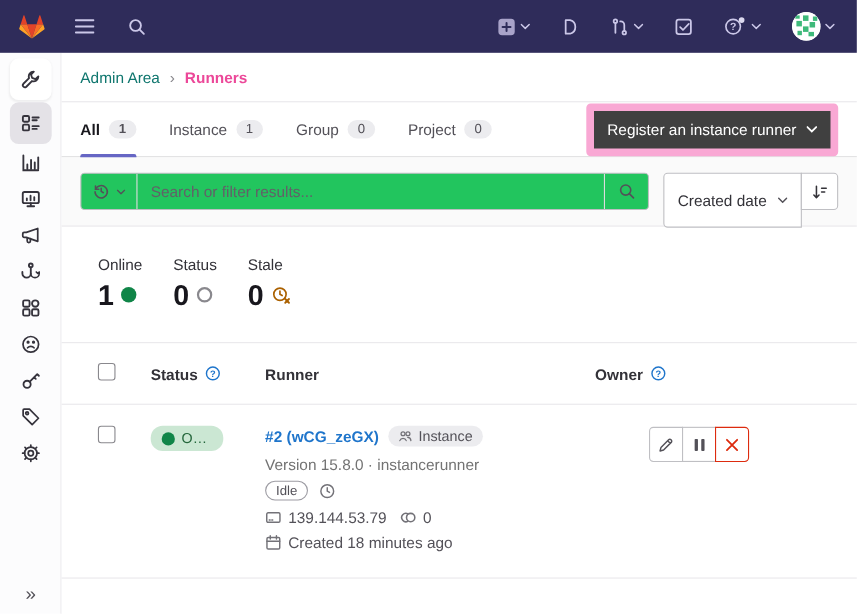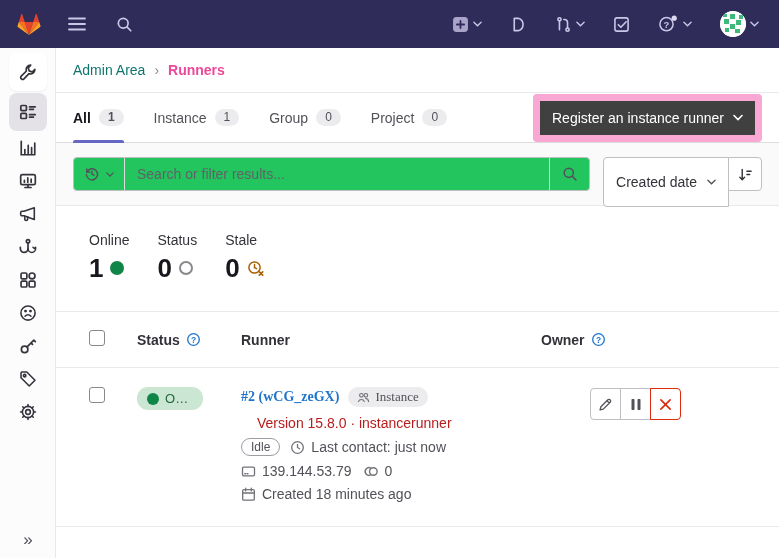--- a/index.html
+++ b/index.html
@@ -67,25 +67,25 @@
            font-size:14px; font-weight:bold; color:#333238; }
   .th { display:flex; align-items:flex-start; gap:6px; }
   .cbx { width:16px; height:16px; border:1.5px solid #89888d; border-radius:3px; background:#fff; appearance:none; cursor:pointer; }
 
   .trow { padding:19px 16px 24px 33px; border-bottom:1px solid #e9e8ec; align-items:start; }
   .status-badge { display:inline-flex; align-items:center; gap:6px; background:#cbe7d3; border-radius:11px;
                   padding:4px 10px; font-size:13px; color:#24663b; max-width:66px; cursor:default; }
   .status-badge .txt { max-width:32px; overflow:hidden; text-overflow:ellipsis; white-space:nowrap; }
   .status-badge .dot { width:12px; height:12px; border-radius:50%; background:#108548; flex:none; }
 
-  .r-line1 { display:flex; align-items:center; gap:9px;font-family:Liberation Serif, serif; }
+  .r-line1 { display:flex; align-items:center; gap:9px; }
   .runner-link { color:#1f75cb; font-weight:bold; font-size:14px; text-decoration:none; cursor:pointer; }
   .type-badge { display:inline-flex; align-items:center; gap:5px; background:#ececef; color:#535158;
                 border-radius:10px; font-size:13px; padding:2px 9px; }
-  .r-line2 { margin-top:8px; font-size:14px; color:#b91c1c;margin-left:16px; }
+  .r-line2 { margin-top:8px; font-size:14px; color:#737373; }
   .r-meta { margin-top:7px; display:flex; align-items:center; gap:6px; font-size:14px; color:#535158; }
   .idle-pill { border:1px solid #9d9ca3; border-radius:10px; padding:1px 9px; font-size:12px; color:#535158; margin-right:4px; }
 
   .owner-cell { font-size:14px; color:#333238; padding-top:3px; }
   .actions { justify-self:end; display:flex; padding-top:1px; }
   .act-btn { width:31px; height:32px; background:#fff; border:1px solid #bfbfc3; margin-left:-1px;
              display:flex; align-items:center; justify-content:center; cursor:pointer; color:#535158; }
   .act-btn:first-child { border-radius:4px 0 0 4px; }
   .act-btn.danger { border:1px solid #dd2b0e; border-radius:0 4px 4px 0; color:#dd2b0e; position:relative; z-index:1; }
 </style>
@@ -399,21 +399,20 @@
           <span>Instance</span>
         </span>
       </div>
       <div class="r-line2">Version 15.8.0 · instancerunner</div>
       <div class="r-meta">
         <span class="idle-pill">Idle</span>
         <svg width="15" height="15" viewBox="0 0 16 16" fill="none" stroke="#737278" stroke-width="1.4" stroke-linecap="round">
           <circle cx="8" cy="8" r="6.2"></circle>
             <path d="M8 4.6V8l2.2 1.3"></path>
           </svg>
-        <span>Last contact: just now</span>
       </div>
       <div class="r-meta">
         <svg width="15" height="15" viewBox="0 0 16 16" fill="none" stroke="#737278" stroke-width="1.4" stroke-linecap="round">
           <rect x="1.6" y="3.4" width="12.8" height="9.2" rx="1.3"></rect>
             <path d="M4 10.4h.9M6.5 10.4h.9"></path>
           </svg>
         <span>139.144.53.79</span>
         <svg width="17" height="13" viewBox="0 0 18 13" fill="none" stroke="#737278" stroke-width="1.5" style="margin-left:4px">
           <path d="M9.5 3.1A4 4 0 1 0 9.5 9.9"></path>
             <circle cx="12" cy="6.5" r="4"></circle>

